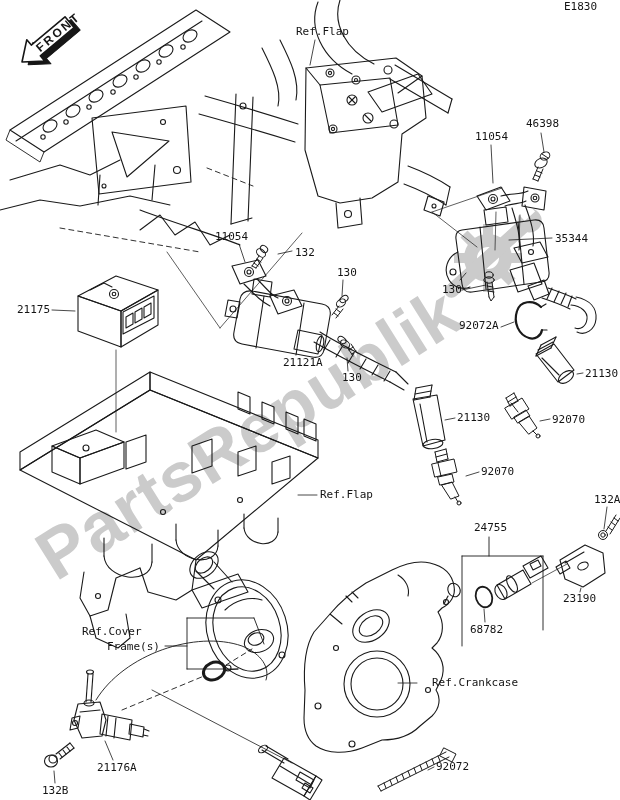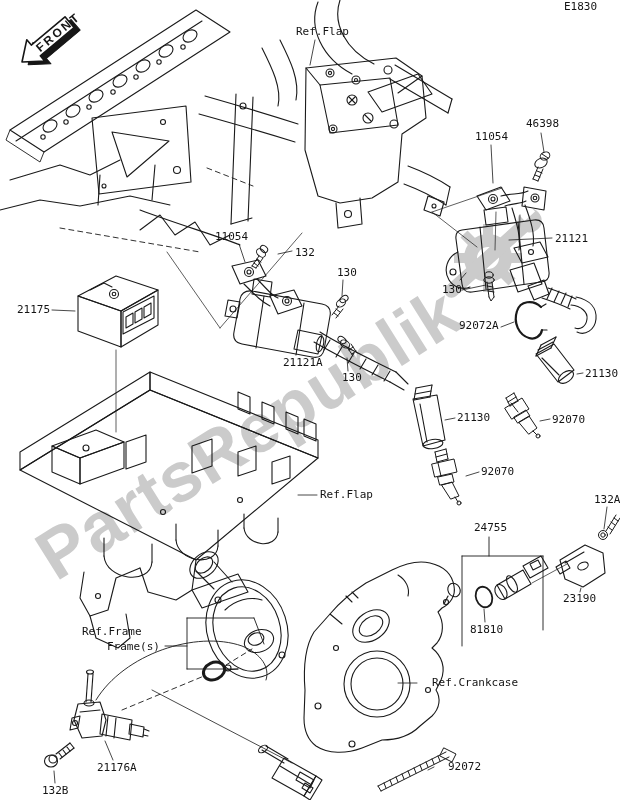--- a/index.html
+++ b/index.html
@@ -507,38 +507,38 @@
 
   <g stroke="#1a1a1a" stroke-width="0.8">
     <line x1="466" y1="273" x2="460" y2="280"></line>
   </g>
 </svg>
 
 <div class="lbl" style="left:564px;top:1px">E1830</div>
 <div class="lbl" style="left:296px;top:26px">Ref.Flap</div>
 <div class="lbl" style="left:526px;top:118px">46398</div>
 <div class="lbl" style="left:475px;top:131px">11054</div>
-<div class="lbl" style="left:555px;top:233px">21121</div>
+<div class="lbl" style="left:555px;top:233px">35344</div>
 <div class="lbl" style="left:215px;top:231px">11054</div>
 <div class="lbl" style="left:295px;top:247px">132</div>
 <div class="lbl" style="left:17px;top:304px">21175</div>
 <div class="lbl" style="left:337px;top:267px">130</div>
 <div class="lbl" style="left:442px;top:284px">130</div>
 <div class="lbl" style="left:459px;top:320px">92072A</div>
 <div class="lbl" style="left:283px;top:357px">21121A</div>
 <div class="lbl" style="left:342px;top:372px">130</div>
 <div class="lbl" style="left:585px;top:368px">21130</div>
 <div class="lbl" style="left:457px;top:412px">21130</div>
 <div class="lbl" style="left:552px;top:414px">92070</div>
 <div class="lbl" style="left:481px;top:466px">92070</div>
 <div class="lbl" style="left:320px;top:489px">Ref.Flap</div>
 <div class="lbl" style="left:594px;top:494px">132A</div>
 <div class="lbl" style="left:474px;top:522px">24755</div>
 <div class="lbl" style="left:563px;top:593px">23190</div>
-<div class="lbl" style="left:470px;top:624px">81810</div>
-<div class="lbl" style="left:82px;top:626px">Ref.Frame</div>
+<div class="lbl" style="left:470px;top:624px">68782</div>
+<div class="lbl" style="left:82px;top:626px">Ref.Cover</div>
 <div class="lbl" style="left:107px;top:641px">Frame(s)</div>
 <div class="lbl" style="left:432px;top:677px">Ref.Crankcase</div>
 <div class="lbl" style="left:97px;top:762px">21176A</div>
 <div class="lbl" style="left:42px;top:785px">132B</div>
-<div class="lbl" style="left:448px;top:761px">92072</div>
+<div class="lbl" style="left:436px;top:761px">92072</div>
 
 </div>
 
 </body></html>

